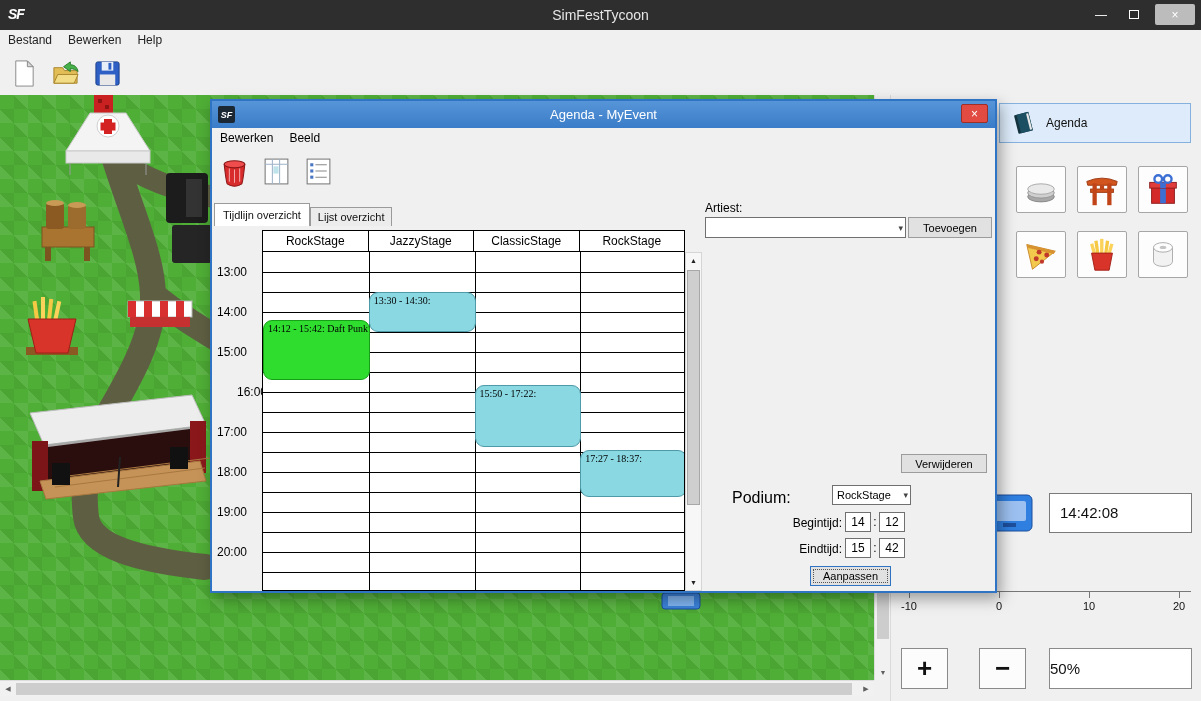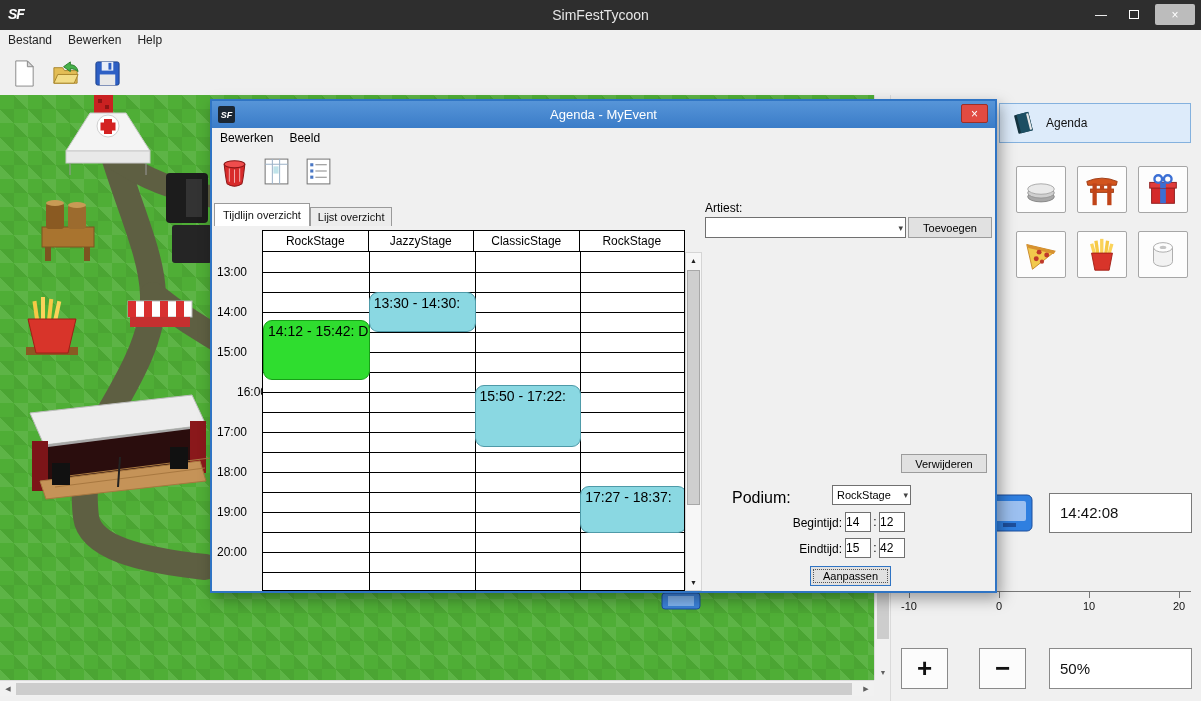--- a/index.html
+++ b/index.html
@@ -45,21 +45,21 @@
   .shop-btn svg { width:38px; height:38px; display:block; }
   .monitor { position:absolute; left:95px; top:399px; width:47px; height:38px; }
   .monitor svg { width:47px; height:38px; display:block; }
   .clockbox { position:absolute; left:158px; top:398px; width:143px; height:40px; background:#fff; border:1px solid #7a7a7a; font-size:15px; line-height:38px; padding-left:10px; color:#111; }
   .slider { position:absolute; left:0; top:496px; width:311px; height:30px; }
   .slider-line { position:absolute; left:15px; top:0; width:285px; height:1px; background:#777; }
   .tick { position:absolute; top:0; width:1px; height:7px; background:#777; }
   .tick-label { position:absolute; top:9px; width:40px; text-align:center; font-size:11px; color:#111; }
   .zoombtn { position:absolute; top:553px; width:47px; height:41px; background:#fcfcfc; border:1px solid #8a8a8a; font-size:26px; font-weight:bold; display:flex; align-items:center; justify-content:center; color:#111; }
   .zoombtn.plus { left:10px; } .zoombtn.minus { left:88px; }
-  .zoomlevel { position:absolute; left:158px; top:553px; width:143px; height:41px; background:#fff; border:1px solid #8a8a8a; font-size:15px; line-height:39px; padding-left:10px; color:#111; }
+  .zoomlevel { position:absolute; left:158px; top:553px; width:143px; height:41px; background:#fff; border:1px solid #8a8a8a; font-size:15px; line-height:39px; color:#111; }
 
   
   .dialog { position:absolute; left:210px; top:99px; width:787px; height:494px; background:#f0f0f0; border:2px solid #2f74c4; box-shadow:4px 6px 14px rgba(0,0,0,.35); z-index:50; }
   .dlg-titlebar { position:absolute; left:0; top:0; width:783px; height:27px; background:linear-gradient(#5795d8,#3a7cc8); }
   .dlg-logo { position:absolute; left:6px; top:5px; width:17px; height:17px; background:#1b2733; color:#fff; font-size:9px; font-weight:bold; font-style:italic; display:flex; align-items:center; justify-content:center; border-radius:2px; }
   .dlg-title { position:absolute; left:50%; top:6px; transform:translateX(-50%); color:#fff; font-size:13px; }
   .dlg-close { position:absolute; right:7px; top:3px; width:27px; height:19px; background:#e14b42; border:1px solid #9c2f27; border-radius:2px; color:#fff; font-size:12px; display:flex; align-items:center; justify-content:center; }
   .dlg-menu { position:absolute; left:0; top:27px; width:783px; height:20px; background:#f0f0f0; display:flex; font-size:12px; }
   .dlg-toolbar { position:absolute; left:4px; top:49px; height:48px; display:flex; gap:6px; }
   .dlg-toolbar .tool-btn { width:36px; height:42px; }
@@ -72,40 +72,40 @@
   .schedule { position:absolute; left:2px; top:125px; width:488px; height:365px; }
   .sch-times { position:absolute; left:0; top:26px; width:48px; height:339px; }
   .time-label { position:absolute; left:3px; font-size:12px; color:#000; }
   .sch-header { position:absolute; left:48px; top:4px; width:423px; height:22px; display:flex; background:#fff; border:1px solid #000; }
   .hcell { flex:1; border-right:1px solid #000; display:flex; align-items:center; justify-content:center; font-size:12px; color:#000; }
   .hcell:last-child { border-right:none; }
   .sch-grid { position:absolute; left:48px; top:26px; width:423px; height:339px; background:#fff; border-left:1px solid #000; border-right:1px solid #000; border-bottom:1px solid #000; overflow:hidden; }
   .hline { position:absolute; left:0; width:100%; height:1px; background:#000; }
   .vline { position:absolute; top:0; width:1px; height:100%; background:#000; }
   .event { position:absolute; border:1px solid; border-radius:9px; overflow:hidden; }
-  .ev-label { display:block; padding:2px 4px; font-size:14px; color:#000; white-space:nowrap; overflow:hidden; }
+  .ev-label { display:block; padding:2px 4px; font-size:10px; color:#000; white-space:nowrap; overflow:hidden;font-family:Liberation Serif, serif; }
   .sch-scroll { position:absolute; left:471px; top:26px; width:17px; height:339px; background:#f7f7f7; border:1px solid #d5d5d5; }
   .sch-scroll .sarrow { width:15px; height:15px; font-size:7px; color:#222; }
   .sch-thumb { position:absolute; left:1px; top:17px; width:13px; height:235px; background:#cfcfcf; border:1px solid #a8a8a8; }
 
   .artist-label { position:absolute; left:493px; top:100px; font-size:12px; color:#000; }
   .combo { position:absolute; background:#fff; border:1px solid #707070; font-size:12px; color:#000; }
   .combo-val { position:absolute; left:4px; top:3px; white-space:nowrap; }
   .combo-btn { position:absolute; right:2px; top:0; height:100%; display:flex; align-items:center; font-size:9px; color:#444; }
   .artist-combo { left:493px; top:116px; width:201px; height:21px; }
   .podium-combo { left:620px; top:384px; width:79px; height:20px; font-size:11px; }
   .btn { position:absolute; background:#e1e1e1; border:1px solid #9c9c9c; font-size:11px; display:flex; align-items:center; justify-content:center; color:#000; }
   .add-btn { left:696px; top:116px; width:84px; height:21px; }
   .artist-listbox { position:absolute; left:493px; top:139px; width:287px; height:210px; background:#fff; font-size:12px; color:#000; }
   .list-item { padding:3px 5px; }
   .remove-btn { left:689px; top:353px; width:86px; height:19px; }
   .podium-label { position:absolute; left:520px; top:388px; width:97px; font-size:16px; color:#000; }
   .begin-label { position:absolute; left:520px; top:415px; width:110px; text-align:right; font-size:12px; color:#000; }
   .end-label { position:absolute; left:520px; top:441px; width:110px; text-align:right; font-size:12px; color:#000; }
-  .time-input { position:absolute; width:26px; height:20px; border:1px solid #707070; background:#fff; font-size:12px; text-align:left; padding:0; }
+  .time-input { position:absolute; width:26px; height:20px; border:1px solid #707070; background:#fff; font-size:12px; text-align:center; padding:0; }
   .bh { left:633px; top:411px; } .bm { left:667px; top:411px; }
   .eh { left:633px; top:437px; } .em { left:667px; top:437px; }
   .colon { position:absolute; left:659px; width:8px; text-align:center; font-size:12px; color:#000; }
   .c1 { top:414px; } .c2 { top:440px; }
   .apply-btn { left:598px; top:465px; width:81px; height:20px; border:1px solid #2f74c4; outline:1px dotted #555; outline-offset:-4px; }
 </style>
 </head>
 <body>
 
 <div id="app">
@@ -429,21 +429,21 @@
           <div class="vline" style="left: 317.25px;"></div>
           <div class="event" style="left: 0px; width: 106.75px; top: 68px; height: 60px; background: rgb(47, 221, 47); border-color: rgb(23, 160, 23);">
             <span class="ev-label">14:12 - 15:42: Daft Punk</span>
           </div>
           <div class="event" style="left: 105.75px; width: 106.75px; top: 40px; height: 40px; background: rgb(138, 216, 226); border-color: rgb(78, 154, 168);">
             <span class="ev-label">13:30 - 14:30:</span>
           </div>
           <div class="event" style="left: 211.5px; width: 106.75px; top: 133.333px; height: 61.3333px; background: rgb(138, 216, 226); border-color: rgb(78, 154, 168);">
             <span class="ev-label">15:50 - 17:22:</span>
           </div>
-          <div class="event" style="left: 317.25px; width: 106.75px; top: 198px; height: 46.6667px; background: rgb(138, 216, 226); border-color: rgb(78, 154, 168); margin-top: 36px;">
+          <div class="event" style="left: 317.25px; width: 106.75px; top: 198px; height: 46.6667px; background: rgb(138, 216, 226); border-color: rgb(78, 154, 168);">
             <span class="ev-label">17:27 - 18:37:</span>
           </div>
         </div>
       <div class="sch-scroll">
         <div class="sarrow" style="top:0;">▲</div>
         <div class="sch-thumb"></div>
         <div class="sarrow" style="bottom:0;">▼</div>
       </div>
     </div>
 

